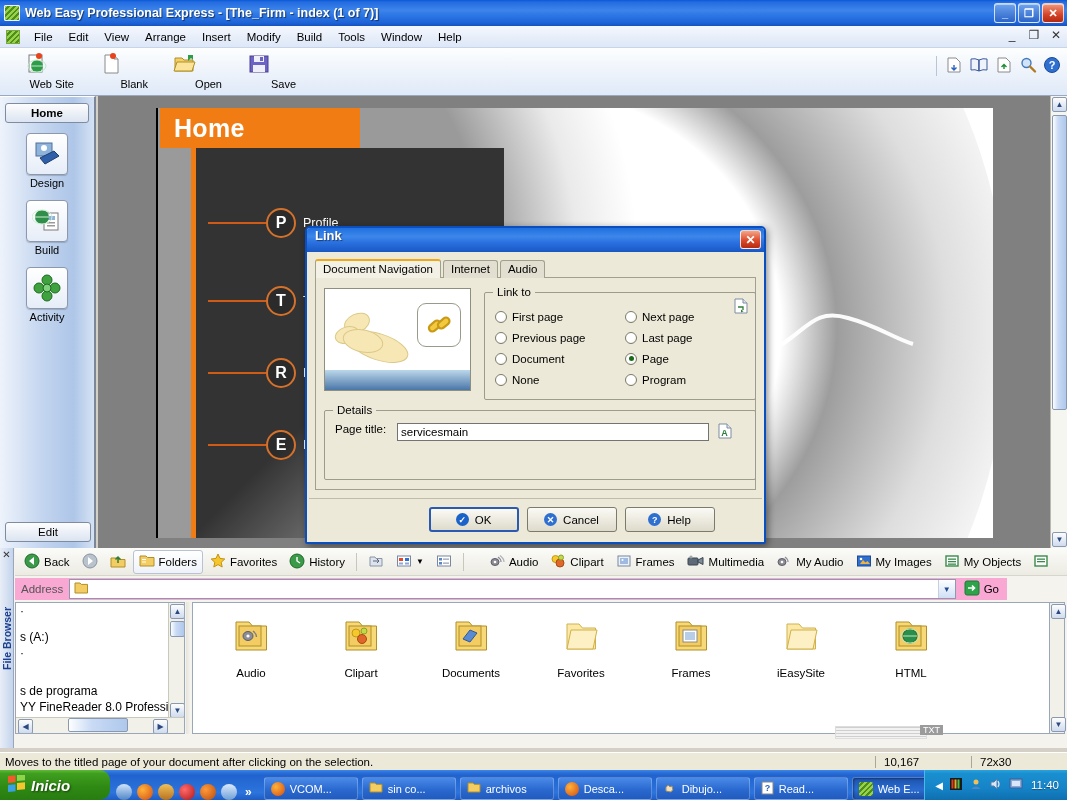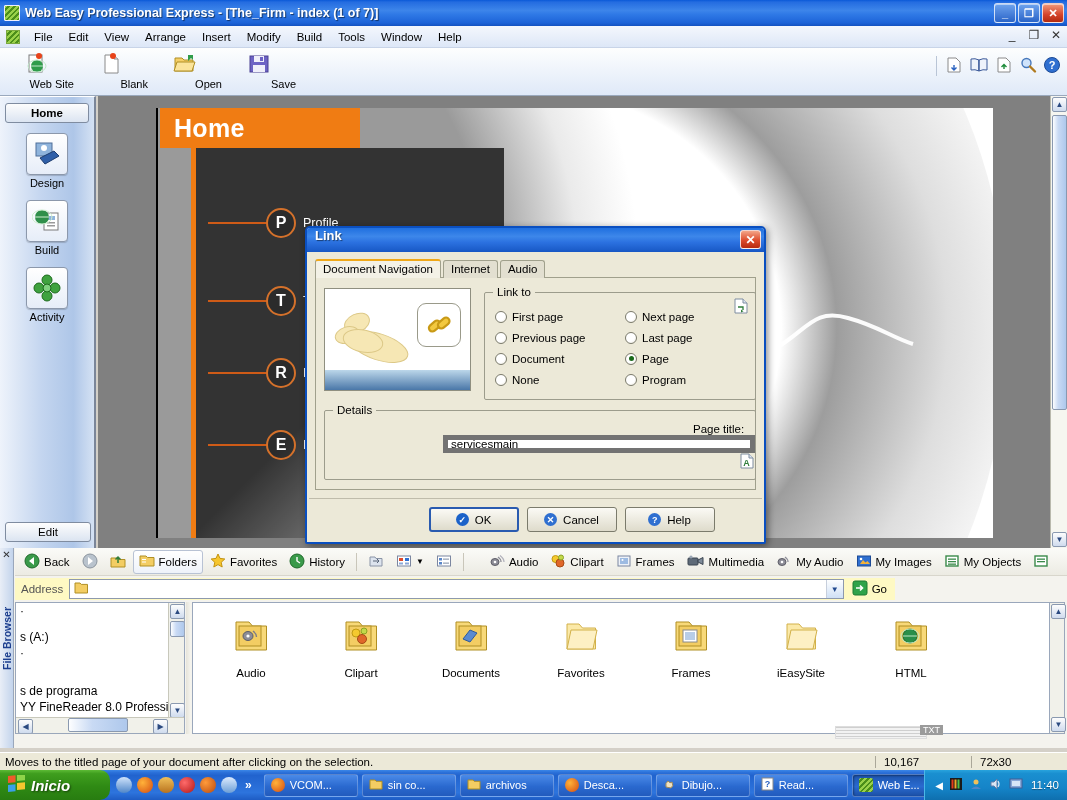--- a/index.html
+++ b/index.html
@@ -218,24 +218,24 @@
     width:12px;height:12px;border-radius:50%;border:1px solid #7b7b6c;
     background: radial-gradient(circle at 35% 32%, #fff 0 55%, #e6e3d6 100%);
     margin-right:5px; display:flex; align-items:center; justify-content:center;
   }
   .radio.on::after{ content:""; width:5px;height:5px;border-radius:50%;background:#1a6a1a; display:block;}
   .gb-doc-icon{ position:absolute; right:6px; top:5px; }
   .details{
     position:absolute; left:8px; top:132px; width:432px; height:70px;
     border:1px solid #9c9c8c; border-radius:2px;
   }
-  .det-row{ display:flex; align-items:flex-end; padding:12px 0 0 10px;flex-direction:column; }
+  .det-row{ display:flex; align-items:flex-start; padding:12px 0 0 10px; }
   .det-row label{ font-size:11.5px; width:62px; }
   .det-row input{
-    width:312px; height:18px; border:5px solid #737373; background:#fff;
+    width:312px; height:18px; border:1px solid #737373; background:#fff;
     font-family:"Liberation Sans",sans-serif; font-size:11.5px; padding:1px 3px;
   }
   .dlg-footer{ position:absolute; left:0; bottom:0; width:100%; height:44px; }
   .dlg-footer .sep{ height:1px; background:#bfbcab; margin:0 2px; }
   .btns{ display:flex; gap:8px; justify-content:center; padding-top:8px; padding-left:72px;}
   .btn{
     width:90px;height:25px;border:1px solid #7b7b6c;border-radius:3px;
     background:linear-gradient(to bottom,#fbfaf5,#dedbcb);
     display:flex;align-items:center;justify-content:center;gap:6px;font-size:11.5px;
   }
@@ -256,22 +256,22 @@
   .fb-tools{
     position:absolute; left:15px; top:0; width:1052px; height:28px;
     background: linear-gradient(to bottom,#fbfbf8,#ecebe3);
     display:flex; align-items:center; gap:2px; padding-left:4px; overflow:hidden;
     border-bottom:1px solid #d8d6cc;
   }
   .fbb{ display:flex;align-items:center;gap:4px;padding:2px 5px;border-radius:3px;font-size:11.5px;color:#000;}
   .fbb.boxed{ border:1px solid #b8c2d4; background:linear-gradient(to bottom,#ffffff,#eef2f9); }
   .fbsep{ width:1px;height:18px;background:#c9c6ba;margin:0 4px;}
   .addrbar{
-    position:absolute; left:15px; top:30px; width:880px; height:22px;
-    display:flex; align-items:center; background:#fef9c3;
+    position:absolute; left:15px; top:30px; width:992px; height:22px;
+    display:flex; align-items:center; background:#f9a8d4;
   }
   .addrbar .lbl{ font-size:11.5px;color:#555;padding:0 6px;}
   .addrfield{
     flex:1; height:20px; background:#fff; border:1px solid #8d99ad;
     display:flex; align-items:center; gap:5px; padding-left:4px; font-size:11.5px;
   }
   .addr-drop{ width:17px;height:18px;border-left:1px solid #c7cfdc;
     background:linear-gradient(to bottom,#fdfeff,#cfe0f6);
     display:flex;align-items:center;justify-content:center;font-size:8px;color:#234b8f;margin-left:auto;}
   .go{ display:flex;align-items:center;gap:4px;padding:0 8px;font-size:11.5px;}
@@ -311,21 +311,21 @@
     background:#ece9d8; border-top:1px solid #fff;
     display:flex; align-items:center; font-size:11.5px;
   }
   .statusbar .msg{ padding-left:5px; flex:1; }
   .statusbar .cell{ width:96px; border-left:1px solid #aaa799; padding-left:8px; }
 
   
   .taskbar{
     position:absolute; left:0; top:770px; width:1067px; height:30px;
     background: linear-gradient(to bottom,#3b87e8 0%,#2a6fd8 9%,#2163ce 18%, #2d74dd 75%, #1e5cc4 100%);
-    display:flex; align-items:center;
+    display:flex; align-items:flex-end;
   }
   .start{
     width:110px;height:30px;
     background: linear-gradient(to bottom,#5dbb36 0%,#3f9e1e 12%,#2f8a14 55%,#287c10 100%);
     border-radius:0 10px 10px 0;
     display:flex;align-items:center;gap:6px;padding-left:8px;
     color:#fff;font-style:italic;font-weight:bold;font-size:15px;
     text-shadow:1px 1px 2px rgba(0,0,0,.5);
   }
   .qlaunch{ display:flex;align-items:center;gap:5px;padding:0 6px; }

